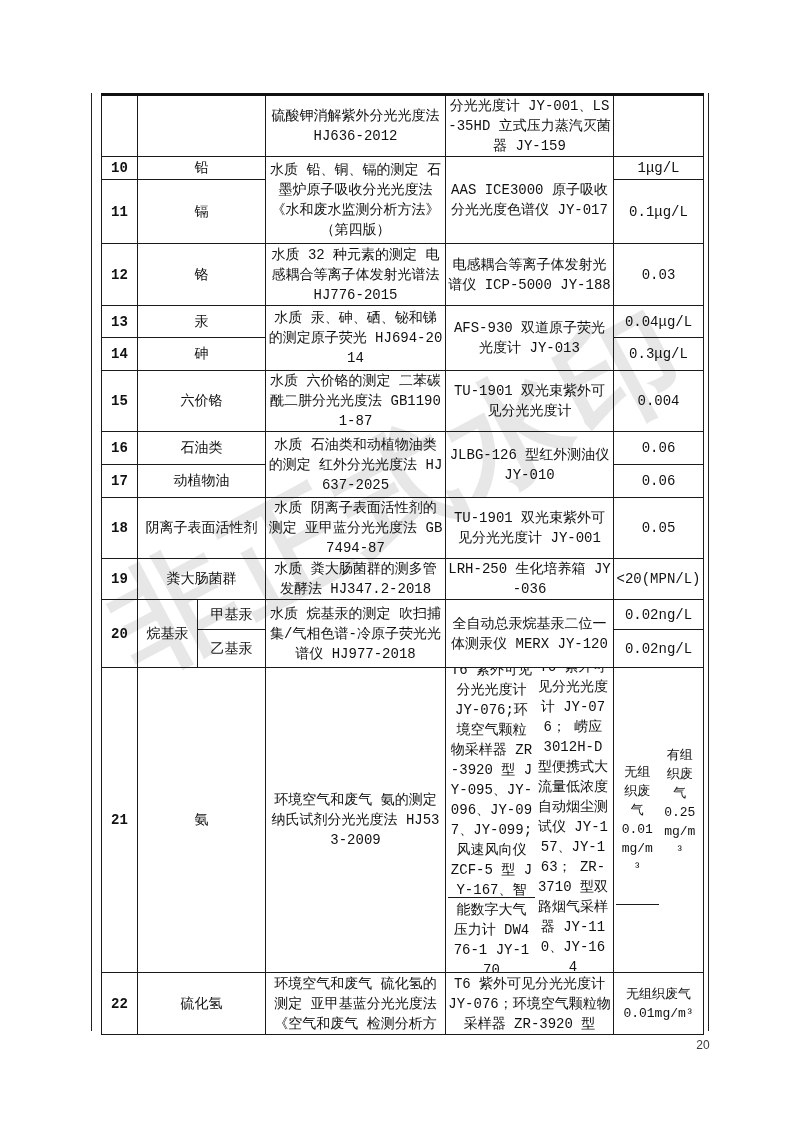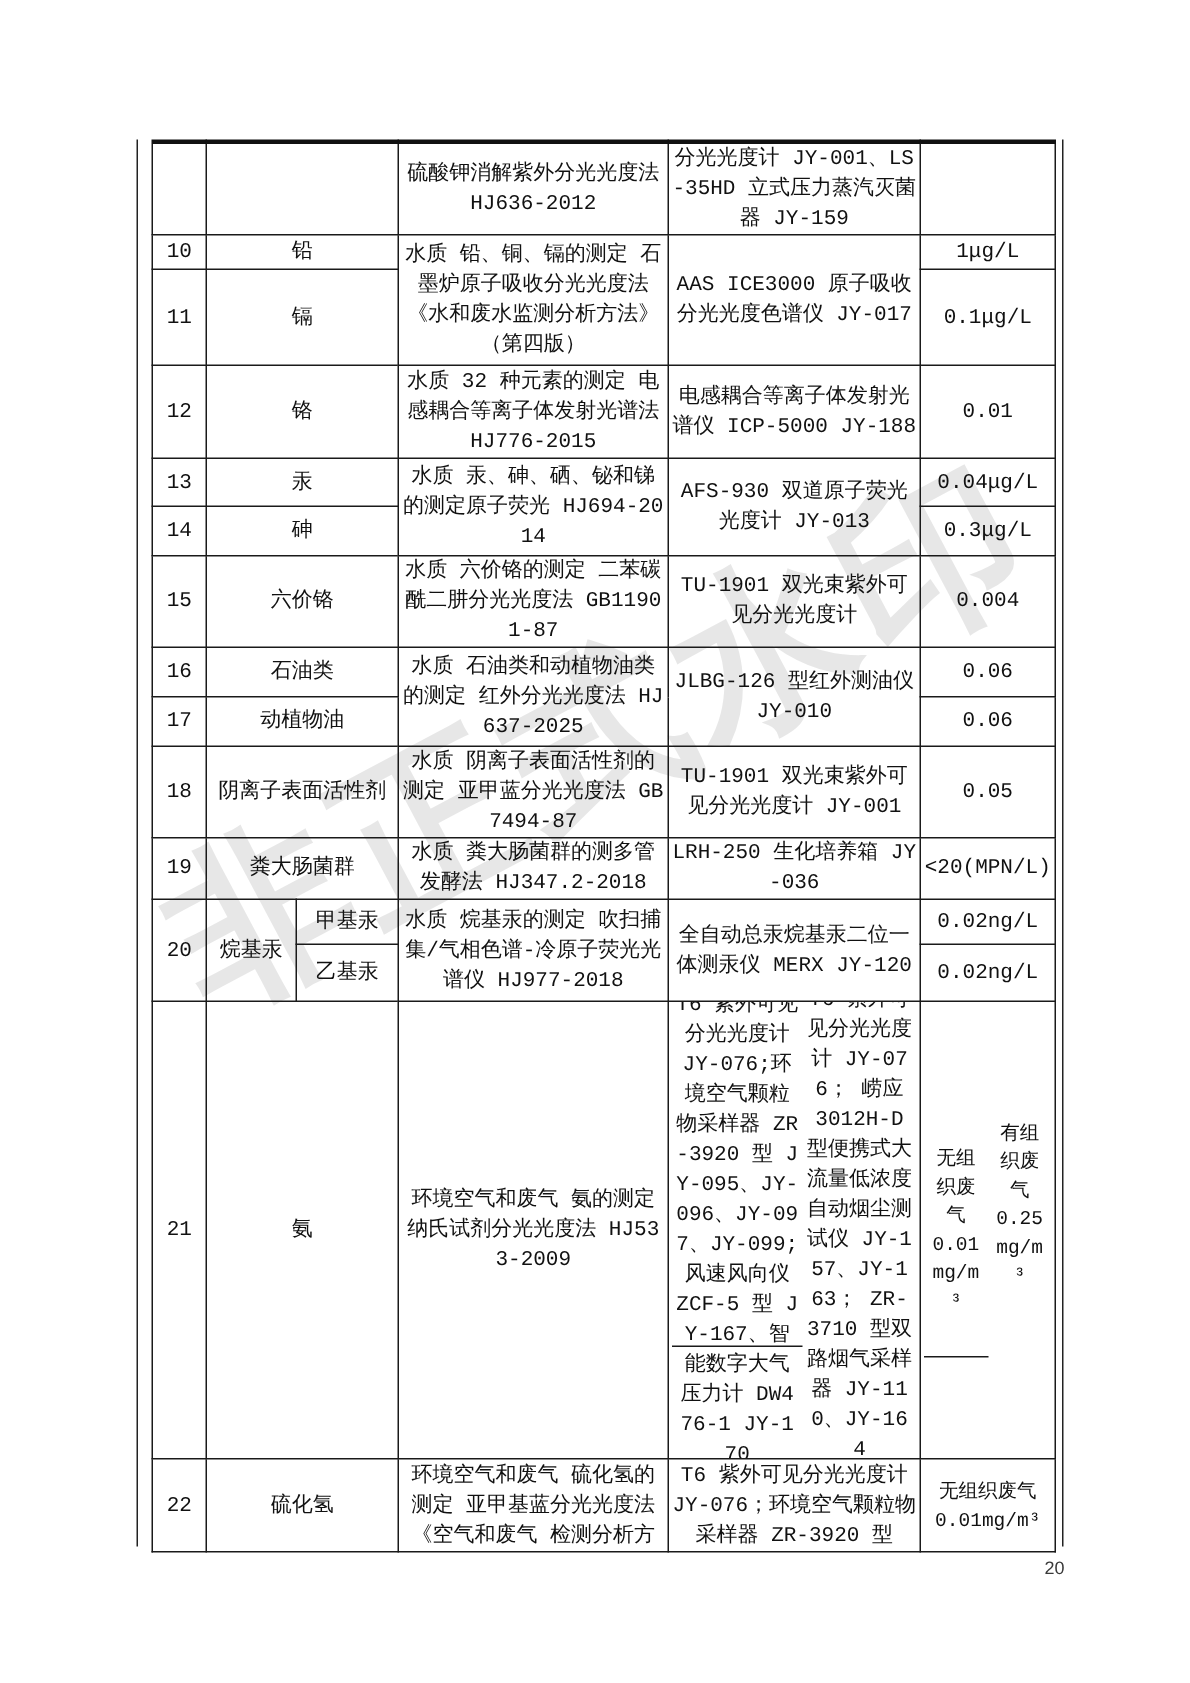--- a/index.html
+++ b/index.html
@@ -29,21 +29,21 @@
     width:602px;background:transparent;
   }
   table.doc{border:1px solid #1a1a1a;border-top:3px solid #111;}
   table.doc td{
     border:1px solid #1a1a1a;
     text-align:center;vertical-align:middle;
     font-size:14px;line-height:20px;
     padding:0 2px;overflow:hidden;background:transparent;
     word-break:break-all;
   }
-  td.num{font-size:13px;}
+  td.num{font-size:13px;font-weight:bold;}
   td.limit{font-size:13px;line-height:18px;}
   td.method,td.instr{font-size:14px;}
   td.p0{padding:0;}
   .stack{display:flex;flex-direction:row;width:100%;height:100%;}
   .half{display:flex;flex-direction:column;align-items:center;justify-content:center;
         box-sizing:border-box;padding:0 2px;}
   .half.bb{border-bottom:1px solid #1a1a1a;}
   .lim-label,.lim-value{display:block;font-size:13px;line-height:19px;}
 
   .page-number{
@@ -89,21 +89,21 @@
       <td class="num">11</td>
       <td class="item" colspan="2">镉</td>
       <td class="limit">0.1μg/L</td>
     </tr>
 
     <tr style="height:62px">
       <td class="num">12</td>
       <td class="item" colspan="2">铬</td>
       <td class="method">水质 32 种元素的测定 电感耦合等离子体发射光谱法 HJ776-2015</td>
       <td class="instr">电感耦合等离子体发射光谱仪 ICP-5000 JY-188</td>
-      <td class="limit">0.01</td>
+      <td class="limit">0.03</td>
     </tr>
 
     <tr style="height:32px">
       <td class="num">13</td>
       <td class="item" colspan="2">汞</td>
       <td class="method" rowspan="2">水质 汞、砷、硒、铋和锑的测定原子荧光 HJ694-2014</td>
       <td class="instr" rowspan="2">AFS-930 双道原子荧光光度计 JY-013</td>
       <td class="limit">0.04μg/L</td>
     </tr>
     <tr style="height:33px">

